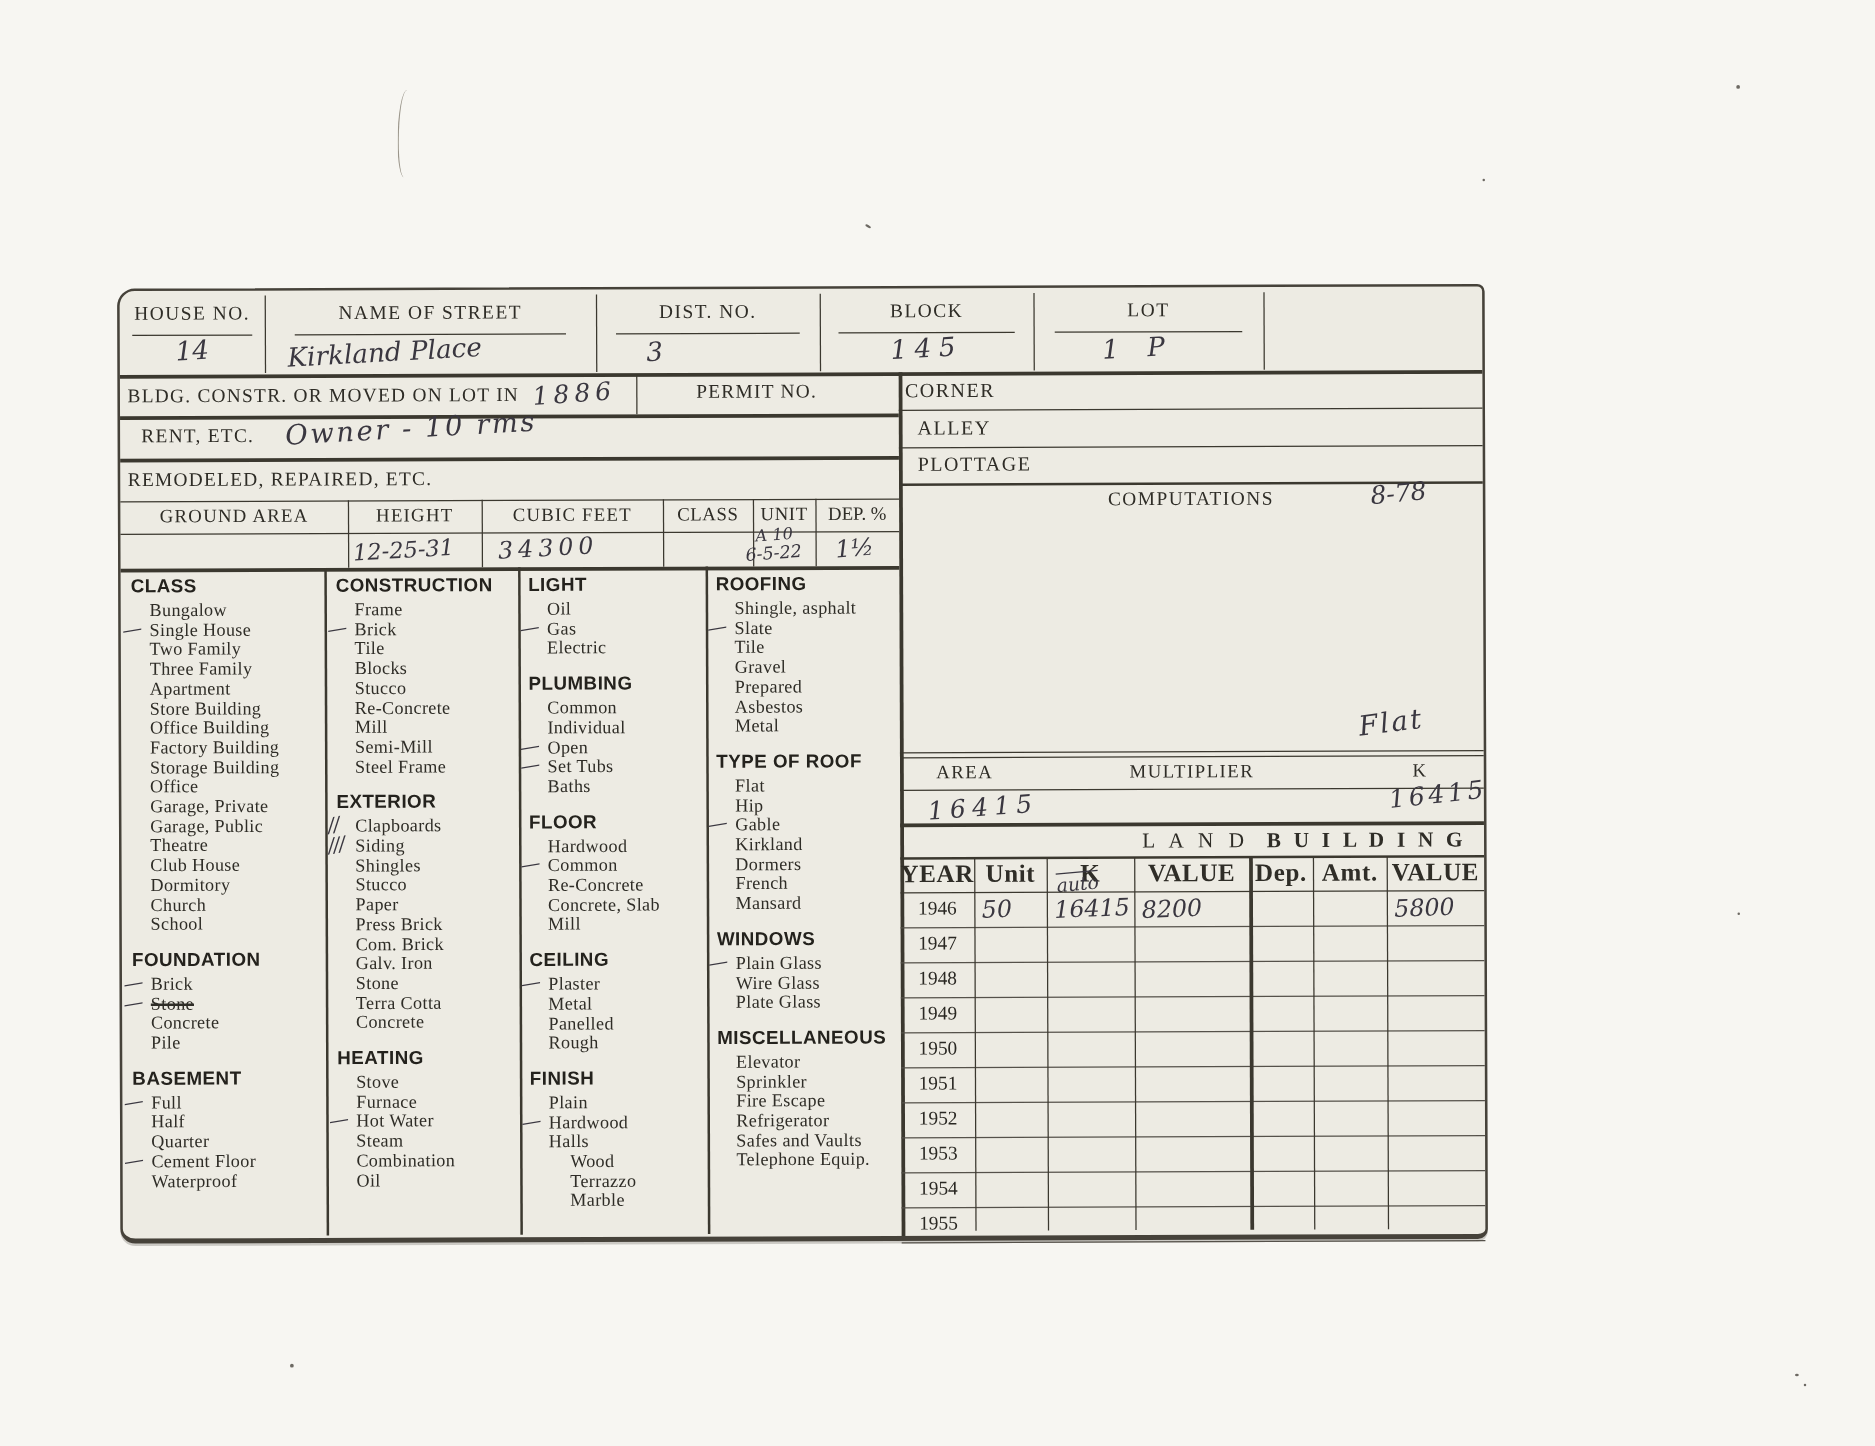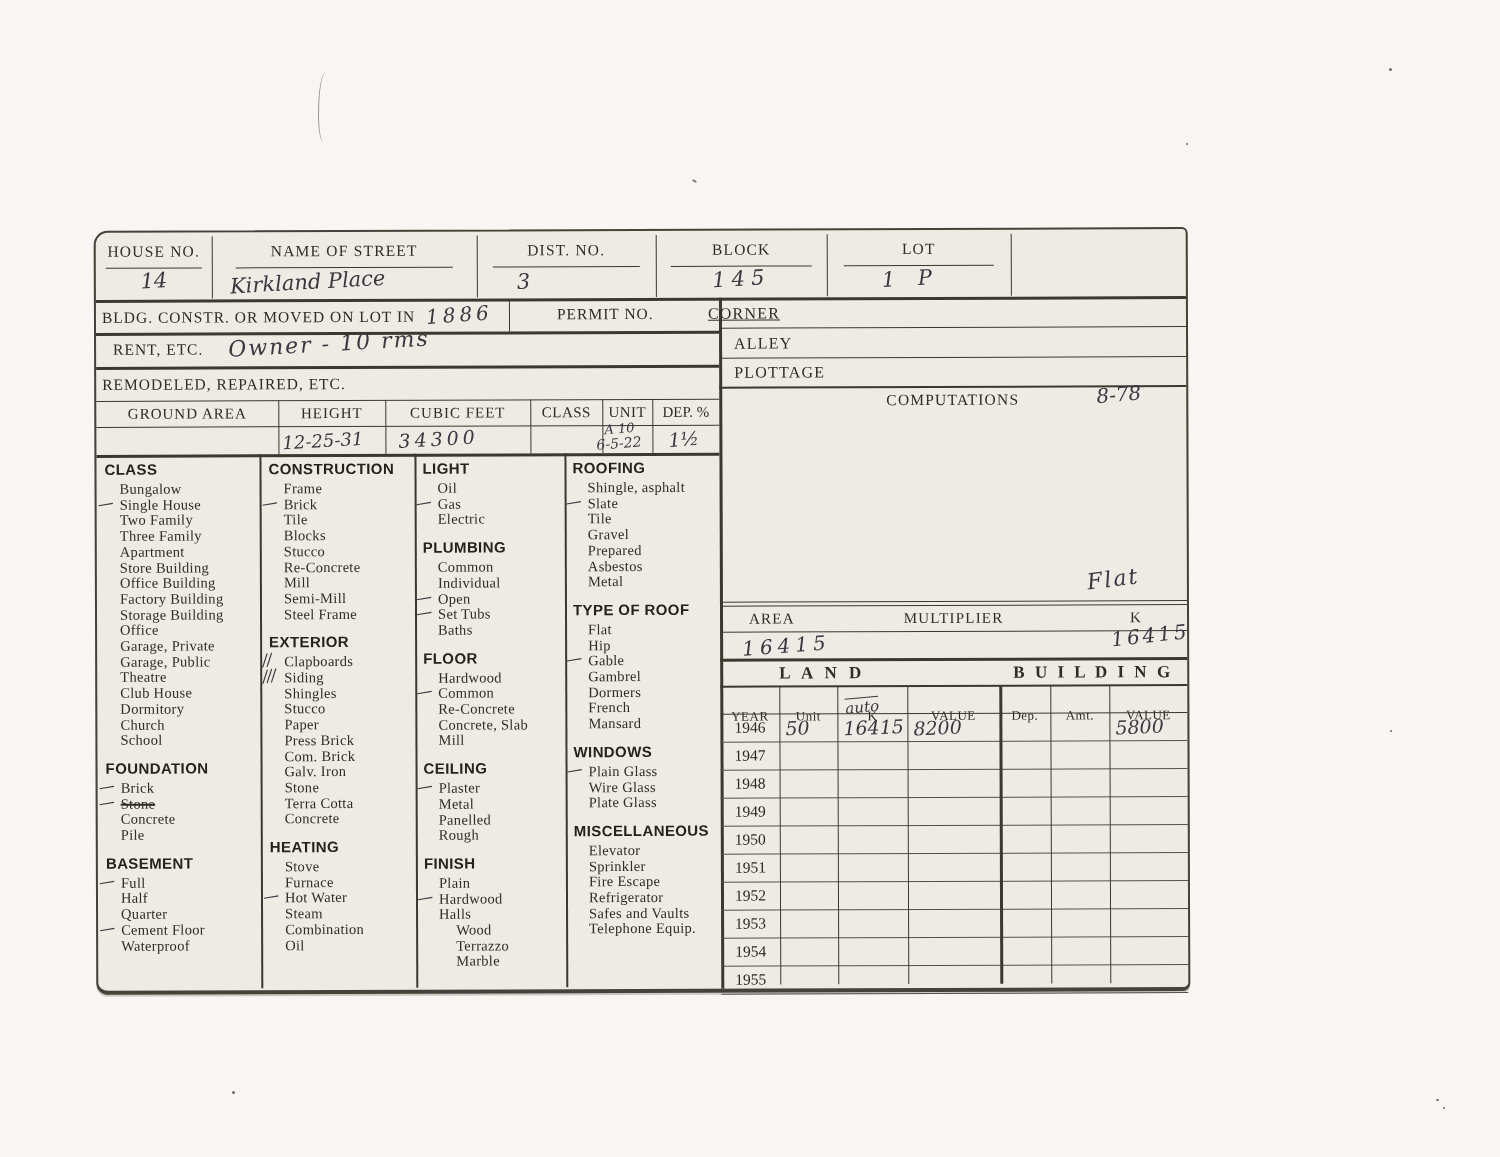--- a/index.html
+++ b/index.html
@@ -27,21 +27,21 @@
   .hval{position:absolute;top:34px;left:0;right:0;text-align:center;font-size:21px;transform:rotate(-3deg);}
   .col{position:absolute;top:228px;}
   .sec{margin-bottom:11px;}
   .sec-title{font-size:15px;margin:0 0 4px 2px;color:#24221d;}
   .item{position:relative;padding-left:17px;font-size:14.5px;line-height:15.7px;
         letter-spacing:.3px;white-space:nowrap;}
   .item.indent{padding-left:34px;}
   .mark{position:absolute;left:-5px;top:-2px;font-size:16px;transform:rotate(-9deg);letter-spacing:-1px;}
   .strike{text-decoration:line-through;text-decoration-thickness:1.5px;}
   .rlabel{position:absolute;font-size:16px;letter-spacing:1.2px;white-space:nowrap;}
-  .thdr{position:absolute;top:458px;font-size:13px;font-weight:400;letter-spacing:.5px;white-space:nowrap;margin-top:20px;}
+  .thdr{position:absolute;top:458px;font-size:20px;font-weight:700;letter-spacing:.5px;white-space:nowrap;}
   .rows{position:absolute;left:623px;top:484px;width:467px;}
   .yrow{display:grid;grid-template-columns:59px 58px 70px 92px 51px 59px 78px;
         height:27px;border-bottom:1px solid #55514a;}
   .yc{overflow:visible;}
   .yc.year{text-align:center;font-size:15.5px;padding-top:4px;color:#2a2823;}
   .yc.hw{font-size:19px;padding-top:2px;padding-left:6px;transform:rotate(-2deg);}
 </style>
 </head>
 <body>
 
@@ -250,21 +250,21 @@
           <div class="item"><span>Gravel</span></div>
           <div class="item"><span>Prepared</span></div>
           <div class="item"><span>Asbestos</span></div>
           <div class="item"><span>Metal</span></div>
         </div>
         <div class="sec">
           <div class="sec-title gothic">TYPE OF ROOF</div>
           <div class="item"><span>Flat</span></div>
           <div class="item"><span>Hip</span></div>
           <div class="item"><span class="mark hw">—</span><span>Gable</span></div>
-          <div class="item"><span>Gambrel</span></div>
+          <div class="item"><span>Kirkland</span></div>
           <div class="item"><span>Dormers</span></div>
           <div class="item"><span>French</span></div>
           <div class="item"><span>Mansard</span></div>
         </div>
         <div class="sec">
           <div class="sec-title gothic">WINDOWS</div>
           <div class="item"><span class="mark hw">—</span><span>Plain Glass</span></div>
           <div class="item"><span>Wire Glass</span></div>
           <div class="item"><span>Plate Glass</span></div>
         </div>
@@ -272,21 +272,21 @@
           <div class="sec-title gothic">MISCELLANEOUS</div>
           <div class="item"><span>Elevator</span></div>
           <div class="item"><span>Sprinkler</span></div>
           <div class="item"><span>Fire Escape</span></div>
           <div class="item"><span>Refrigerator</span></div>
           <div class="item"><span>Safes and Vaults</span></div>
           <div class="item"><span>Telephone Equip.</span></div>
         </div>
       </div>
 
-    <div class="rlabel" style="left:612px;top:74px;text-decoration:underline;">CORNER</div>
+    <div class="rlabel" style="left:628px;top:74px;">CORNER</div>
     <div class="hline" style="left:623px;top:97px;width:467px;"></div>
     <div class="rlabel" style="left:638px;top:104px;">ALLEY</div>
     <div class="hline" style="left:623px;top:127px;width:467px;"></div>
     <div class="rlabel" style="left:638px;top:133px;">PLOTTAGE</div>
     <div class="hline hv2" style="left:623px;top:156px;width:467px;"></div>
 
     <div class="rlabel" style="left:623px;top:161px;width:467px;text-align:center;font-size:15.5px;">COMPUTATIONS</div>
     <div class="hw" style="position:absolute;left:1000px;top:153px;font-size:20px;transform:rotate(-5deg);">8-78</div>
 
     <div class="hw" style="position:absolute;left:990px;top:337px;font-size:22px;letter-spacing:2px;transform:rotate(-7deg);">Flat</div>
@@ -294,21 +294,21 @@
     <div class="hline" style="left:623px;top:371px;width:467px;"></div>
     <div class="hline" style="left:623px;top:375px;width:467px;"></div>
     <div class="rlabel" style="left:652px;top:380px;font-size:15px;">AREA</div>
     <div class="rlabel" style="left:623px;top:380px;width:467px;text-align:center;font-size:15px;">MULTIPLIER</div>
     <div class="rlabel" style="left:1033px;top:380px;font-size:15px;">K</div>
     <div class="hline" style="left:623px;top:401px;width:467px;"></div>
     <div class="hw" style="position:absolute;left:645px;top:403px;font-size:20px;letter-spacing:5px;transform:rotate(-4deg);">16415</div>
     <div class="hw" style="position:absolute;left:1014px;top:394px;font-size:20px;letter-spacing:3px;transform:rotate(-6deg);">16415</div>
     <div class="hline hv3" style="left:623px;top:428px;width:467px;"></div>
 
-    <div class="rlabel" style="left:682px;top:433px;width:220px;text-align:left;font-weight:700;font-size:17px;letter-spacing:4px;">L A N D</div>
+    <div class="rlabel" style="left:682px;top:433px;width:220px;text-align:right;font-weight:400;font-size:17px;letter-spacing:4px;">L A N D</div>
     <div class="rlabel" style="left:902px;top:433px;width:188px;text-align:center;font-weight:700;font-size:17px;letter-spacing:3px;">B U I L D I N G</div>
     <div class="hline hv2" style="left:623px;top:455px;width:467px;"></div>
 
     <div class="thdr" style="left:623px;width:59px;text-align:center;">YEAR</div>
     <div class="thdr" style="left:682px;width:58px;text-align:center;">Unit</div>
     <div class="thdr" style="left:740px;width:70px;text-align:center;">K</div>
     <div class="thdr" style="left:810px;width:92px;text-align:center;">VALUE</div>
     <div class="thdr" style="left:902px;width:51px;text-align:center;">Dep.</div>
     <div class="thdr" style="left:953px;width:59px;text-align:center;">Amt.</div>
     <div class="thdr" style="left:1012px;width:78px;text-align:center;">VALUE</div>

